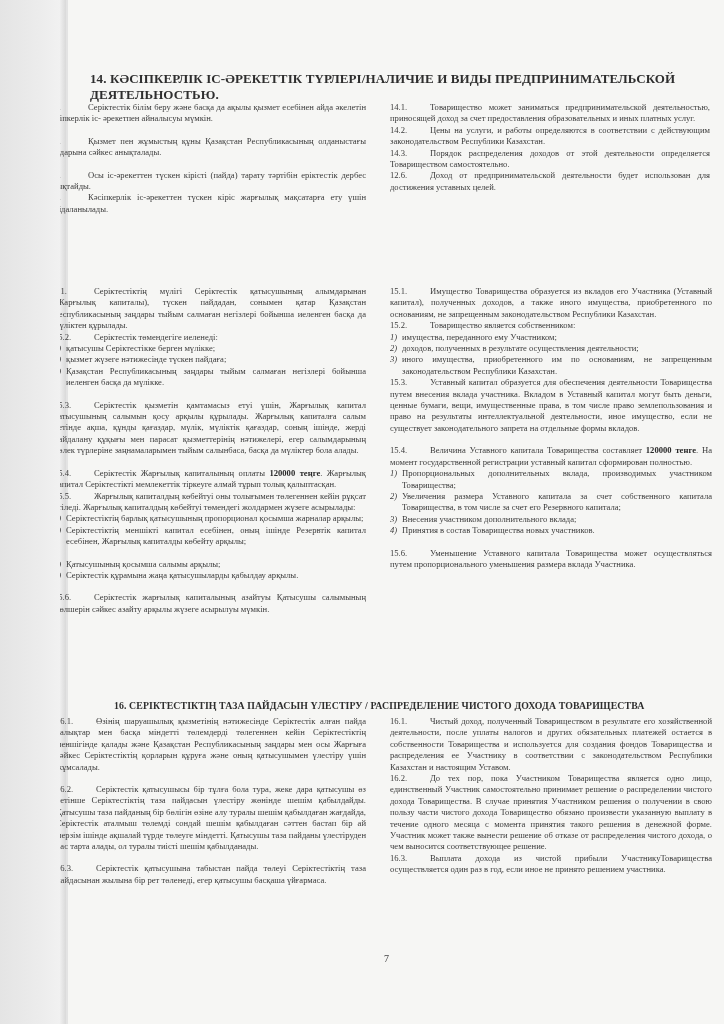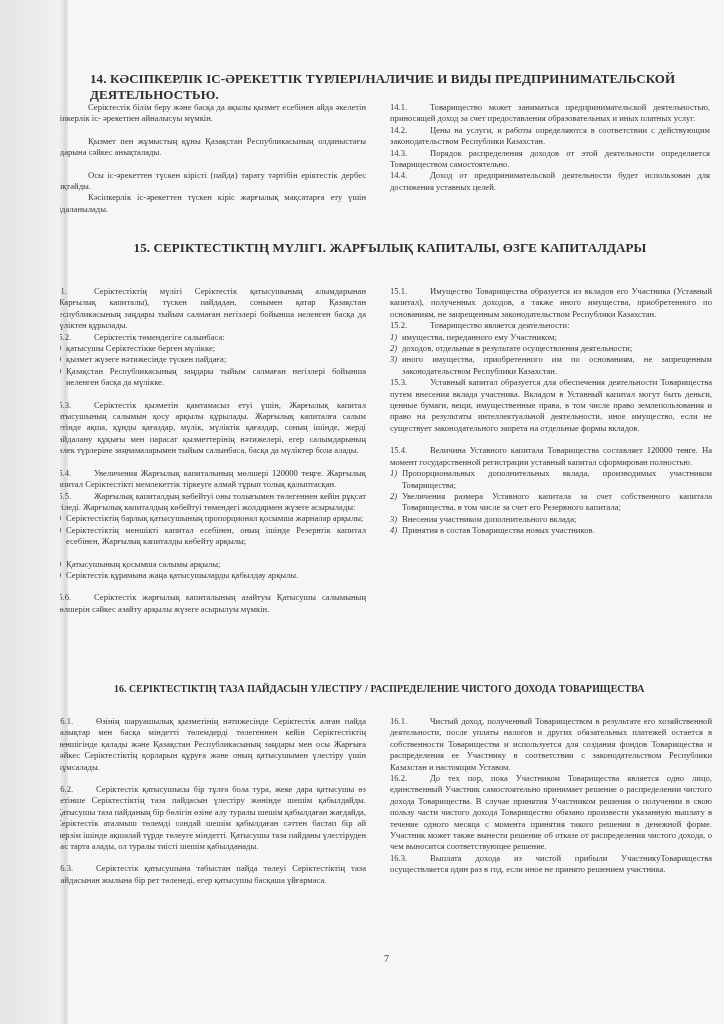--- a/index.html
+++ b/index.html
@@ -22,21 +22,21 @@
   .h {
     position: absolute; font-weight: bold; font-size: 13px; text-align: center; color: #2e2e2e; letter-spacing: 0.1px;
   }
   .col { position: absolute; font-size: 8.6px; line-height: 11.4px; text-align: justify; }
   .col p { margin: 0; }
   .col .gap { height: 11px; }
   .num { display: inline-block; width: 40px; }
   .li { display: flex; }
   .li .ln { width: 12px; flex: none; font-style: italic; }
   .li .lt { flex: 1; text-align: justify; font-family: Liberation Serif, serif; }
-  b.amt { font-weight: normal; color: #2a2a2a; }
+  b.amt { font-weight: bold; color: #2a2a2a; }
   .pagenum { position: absolute; font-size: 10px; color: #444; }
 </style>
 </head>
 <body>
 
 <div class="binding"></div>
 <div class="binding-edge"></div>
 
 <div class="page">
 
@@ -48,46 +48,45 @@
     <p><span class="num">4.2.</span><span>Қызмет пен жұмыстың құны Қазақстан Республикасының олданыстағы заңдарына сәйкес анықталады.</span></p>
     <div class="gap"></div>
     <p><span class="num">4.3.</span><span>Осы іс-әрекеттен түскен кірісті (пайда) тарату тәртібін еріктестік дербес анықтайды.</span></p>
     <p><span class="num">4.4.</span><span>Кәсіпкерлік іс-әрекеттен түскен кіріс жарғылық мақсатарға ету үшін пайдаланылады.</span></p>
   </div>
 
   <div class="col" style="left:330px; top:102px; width:320px;">
     <p><span class="num">14.1.</span><span>Товарищество может заниматься предпринимательской деятельностью, приносящей доход за счет предоставления образовательных и иных платных услуг.</span></p>
     <p><span class="num">14.2.</span><span>Цены на услуги, и работы определяются в соответствии с действующим законодательством Республики Казахстан.</span></p>
     <p><span class="num">14.3.</span><span>Порядок распределения доходов от этой деятельности определяется Товариществом самостоятельно.</span></p>
-    <p><span class="num">14.4.</span><span>Доход от предпринимательской деятельности будет использован для достижения уставных целей.</span></p>
+    <p><span class="num">12.6.</span><span>Доход от предпринимательской деятельности будет использован для достижения уставных целей.</span></p>
   </div>
 
   <div class="h" style="left:60px; top:240px; width:540px;">
-    <div>15. СЕРІКТЕСТІКТІҢ МҮЛІГІ. ЖАРҒЫЛЫҚ КАПИТАЛЫ, ӨЗГЕ КАПИТАЛДАРЫ</div>
   </div>
 
   <div class="col" style="left:-6px; top:286px; width:312px;">
     <p><span class="num">5.1.</span><span>Серіктестіктің мүлігі Серіктестік қатысушының алымдарынан (Жарғылық капиталы), түскен пайдадан, сонымен қатар Қазақстан Республикасының заңдары тыйым салмаған негізлері бойынша иеленген басқа да мүліктен құрылады.</span></p>
-    <p><span class="num">15.2.</span><span>Серіктестік төмендегіге салынбаса:</span></p>
+    <p><span class="num">15.2.</span><span>Серіктестік төмендегіге иеленеді:</span></p>
     <div class="li">
         <span class="ln">1)</span>
         <span class="lt">қатысушы Серіктестікке берген мүлікке;</span>
       </div>
     <div class="li">
         <span class="ln">2)</span>
         <span class="lt">қызмет жүзеге нәтижесінде түскен пайдаға;</span>
       </div>
     <div class="li">
         <span class="ln">3)</span>
         <span class="lt">Қазақстан Республикасының заңдары тыйым салмаған негізлері бойынша иеленген басқа да мүлікке.</span>
       </div>
     <div class="gap"></div>
     <p><span class="num">15.3.</span><span>Серіктестік қызметін қамтамасыз етуі үшін, Жарғылық капитал қатысушының салымын қосу арқылы құрылады. Жарғылық капиталға салым ретінде ақша, құнды қағаздар, мүлік, мүліктік қағаздар, соның ішінде, жерді пайдалану құқығы мен парасат қызметтерінің нәтижелері, егер салымдарының бөлек түрлеріне заңнамаларымен тыйым салынбаса, басқа да мүліктер бола алады.</span></p>
     <div class="gap"></div>
-    <p><span class="num">15.4.</span><span>Увеличения Жарғылық капиталының мөлшері </span><b class="amt">120000 теңге</b><span>. Жарғылық капитал Серіктестікті мемлекеттік тіркеуге алмай тұрып толық қалыптасқан.</span></p>
+    <p><span class="num">15.4.</span><span>Серіктестік Жарғылық капиталының оплаты </span><b class="amt">120000 теңге</b><span>. Жарғылық капитал Серіктестікті мемлекеттік тіркеуге алмай тұрып толық қалыптасқан.</span></p>
     <p><span class="num">15.5.</span><span>Жарғылық капиталдың көбейтуі оны толығымен төлегеннен кейін рұқсат етіледі. Жарғылық капиталдың көбейтуі төмендегі жолдармен жүзеге асырылады:</span></p>
     <div class="li">
         <span class="ln">1)</span>
         <span class="lt">Серіктестіктің барлық қатысушының пропорционал қосымша жарналар арқылы;</span>
       </div>
     <div class="li">
         <span class="ln">2)</span>
         <span class="lt">Серіктестіктің меншікті капитал есебінен, оның ішінде Резервтік капитал есебінен, Жарғылық капиталды көбейту арқылы;</span>
       </div>
     <div class="gap"></div>
@@ -98,28 +97,28 @@
     <div class="li">
         <span class="ln">4)</span>
         <span class="lt">Серіктестік құрамына жаңа қатысушыларды қабылдау арқылы.</span>
       </div>
     <div class="gap"></div>
     <p><span class="num">15.6.</span><span>Серіктестік жарғылық капиталының азайтуы Қатысушы салымының мөлшерін сәйкес азайту арқылы жүзеге асырылуы мүмкін.</span></p>
   </div>
 
   <div class="col" style="left:330px; top:286px; width:322px;">
     <p><span class="num">15.1.</span><span>Имущество Товарищества образуется из вкладов его Участника (Уставный капитал), полученных доходов, а также иного имущества, приобретенного по основаниям, не запрещенным законодательством Республики Казахстан.</span></p>
-    <p><span class="num">15.2.</span><span>Товарищество является деятельности:</span></p>
+    <p><span class="num">15.2.</span><span>Товарищество является собственником:</span></p>
     <div class="li">
         <span class="ln">1)</span>
         <span class="lt">имущества, переданного ему Участником;</span>
       </div>
     <div class="li">
         <span class="ln">2)</span>
-        <span class="lt">доходов, отдельные в результате осуществления деятельности;</span>
+        <span class="lt">доходов, полученных в результате осуществления деятельности;</span>
       </div>
     <div class="li">
         <span class="ln">3)</span>
         <span class="lt">иного имущества, приобретенного им по основаниям, не запрещенным законодательством Республики Казахстан.</span>
       </div>
     <p><span class="num">15.3.</span><span>Уставный капитал образуется для обеспечения деятельности Товарищества путем внесения вклада участника. Вкладом в Уставный капитал могут быть деньги, ценные бумаги, вещи, имущественные права, в том числе право землепользования и право на результаты интеллектуальной деятельности, иное имущество, если не существует законодательного запрета на отдельные формы вкладов.</span></p>
     <div class="gap"></div>
     <p><span class="num">15.4.</span><span>Величина Уставного капитала Товарищества составляет </span><b class="amt">120000 тенге</b><span>. На момент государственной регистрации уставный капитал сформирован полностью.</span></p>
     <div class="li">
         <span class="ln">1)</span>
@@ -131,23 +130,24 @@
       </div>
     <div class="li">
         <span class="ln">3)</span>
         <span class="lt">Внесения участником дополнительного вклада;</span>
       </div>
     <div class="li">
         <span class="ln">4)</span>
         <span class="lt">Принятия в состав Товарищества новых участников.</span>
       </div>
     <div class="gap"></div>
+    <p><span class="num">15.6.</span><span>Уменьшение Уставного капитала Товарищества может осуществляться путем пропорционального уменьшения размера вклада Участника.</span></p>
   </div>
 
-  <div class="h" style="left:54px; top:683px; width:610px; text-align:left; font-size:9.8px;">16.   СЕРІКТЕСТІКТІҢ ТАЗА ПАЙДАСЫН ҮЛЕСТІРУ / РАСПРЕДЕЛЕНИЕ ЧИСТОГО ДОХОДА ТОВАРИЩЕСТВА</div>
+  <div class="h" style="left:54px; top:700px; width:610px; text-align:left; font-size:9.8px;">16.   СЕРІКТЕСТІКТІҢ ТАЗА ПАЙДАСЫН ҮЛЕСТІРУ / РАСПРЕДЕЛЕНИЕ ЧИСТОГО ДОХОДА ТОВАРИЩЕСТВА</div>
 
   <div class="col" style="left:-4px; top:716px; width:310px;">
     <p><span class="num">16.1.</span><span>Өзінің шаруашылық қызметінің нәтижесінде Серіктестік алған пайда салықтар мен басқа міндетті төлемдерді төлегеннен кейін Серіктестіктің меншігінде қалады және Қазақстан Республикасының заңдары мен осы Жарғыға сәйкес Серіктестіктің қорларын құруға және оның қатысушымен  үлестіру үшін жұмсалады.</span></p>
     <div class="gap"></div>
     <p><span class="num">16.2.</span><span>Серіктестік қатысушысы бір тұлға бола тура, жеке дара қатысушы өз бетінше Серіктестіктің таза пайдасын үлестіру жөнінде шешім қабылдайды. Қатысушы таза пайданың бір бөлігін өзіне алу туралы шешім қабылдаған жағдайда, Серіктестік аталмыш төлемді сондай шешім қабылдаған сәттен бастап бір ай мерзім ішінде ақшалай түрде төлеуге міндетті. Қатысушы таза пайданы үлестіруден бас тарта алады, ол туралы тиісті шешім қабылданады.</span></p>
     <div class="gap"></div>
     <p><span class="num">16.3.</span><span>Серіктестік қатысушына табыстан пайда төлеуі Серіктестіктің таза пайдасынан жылына бір рет төленеді, егер қатысушы басқаша үйғармаса.</span></p>
   </div>
 
   <div class="col" style="left:330px; top:716px; width:322px;">

